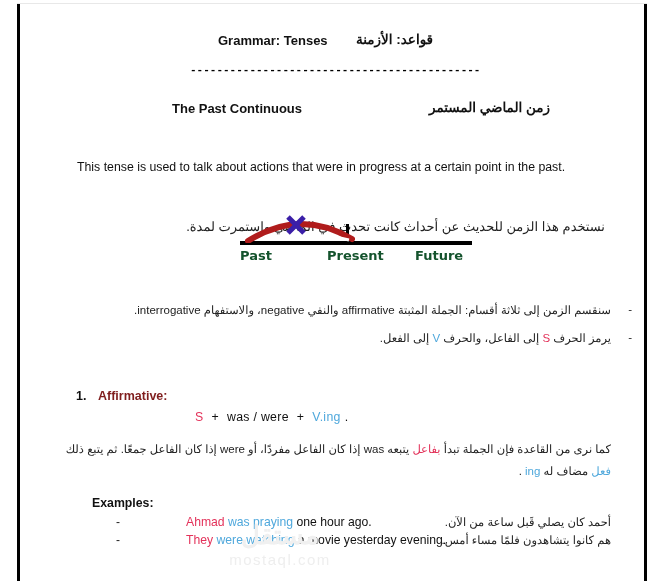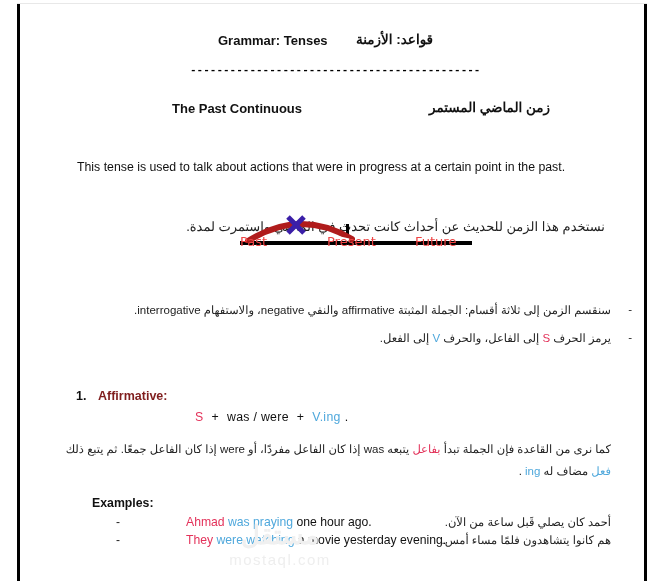--- a/index.html
+++ b/index.html
@@ -143,25 +143,25 @@
   .tl-x {
     position: absolute;
     left: 62px;
     top: 0px;
     width: 22px;
     height: 22px;
   }
   .tl-x svg { display: block; }
   .tl-label {
     position: absolute;
-    top: 20px;
+    top: 34px;
     font-family: "DejaVu Sans", sans-serif;
-    font-weight: normal;
+    font-weight: bold;
     font-size: 13px;
-    color: #ef4444;
+    color: #14532d;
   }
   .tl-label.past    { left: 17px;  }
   .tl-label.present { left: 104px; }
   .tl-label.future  { left: 192px; }
 
   
   .ar-bullet {
     position: absolute;
     width: 624px;
     direction: rtl;

